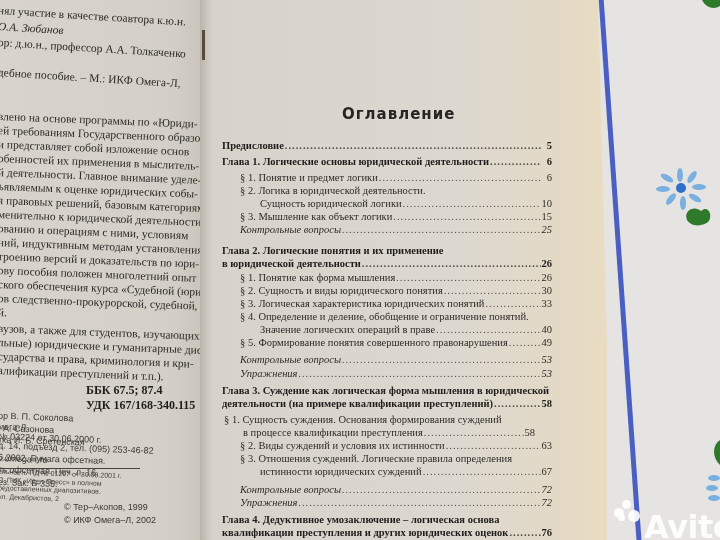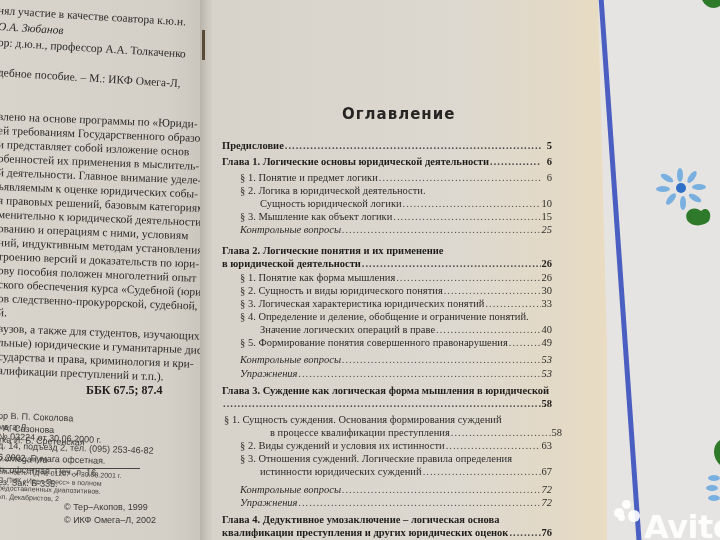--- a/index.html
+++ b/index.html
@@ -93,20 +93,21 @@
         <div class="txt" style="top: 264px; transform: rotate(2.2deg); transform-origin: left center;">ову пособия положен многолетний опыт</div>
         <div class="txt" style="top: 278px; transform: rotate(2.2deg); transform-origin: left center;">ского обеспечения курса «Судебной (юри-</div>
         <div class="txt" style="top: 292px; transform: rotate(2.2deg); transform-origin: left center;">ов следственно-прокурорской, судебной,</div>
         <div class="txt" style="top: 306px; transform: rotate(2.2deg); transform-origin: left center;">й.</div>
         <div class="txt" style="top: 322px; transform: rotate(2.2deg); transform-origin: left center;">вузов, а также для студентов, изучающих</div>
         <div class="txt" style="top: 336px; transform: rotate(2.2deg); transform-origin: left center;">льные) юридические и гуманитарные дис-</div>
         <div class="txt" style="top: 350px; transform: rotate(2.2deg); transform-origin: left center;">сударства и права, криминология и кри-</div>
         <div class="txt" style="top: 364px; transform: rotate(2.2deg); transform-origin: left center;">алификации преступлений и т.п.).</div>
       </div>
     <div class="txt bold" style="left:86px;top:383px;">ББК 67.5; 87.4</div>
+    <div class="txt bold" style="left:86px;top:398px;">УДК 167/168-340.115</div>
     <div id="imprint-lines">
         <div class="txt small" style="top: 412px; transform: rotate(2deg);">ор В. П. Соколова</div>
         <div class="txt small" style="top: 424px; transform: rotate(2deg);">. А. Сазонова</div>
         <div class="txt small" style="top: 436px; transform: rotate(2deg);">тка И. Б. Сретенская</div>
         <div class="txt small" style="top: 454px; transform: rotate(2deg);">6.2002. Бумага офсетная.</div>
         <div class="txt small" style="top: 466px; transform: rotate(2deg);">ть офсетная. Печ. л. 16.</div>
         <div class="txt small" style="top: 478px; transform: rotate(2deg);">ез. Зак. Б-335.</div>
         <div class="txt small" style="top: 422px; transform: rotate(2deg);">мега-Л</div>
         <div class="txt small" style="top: 432.5px; transform: rotate(2deg);">№ 02224 от 30.06.2000 г.</div>
         <div class="txt small" style="top: 443px; transform: rotate(2deg);">д. 14, подъезд 2, тел. (095) 253-46-82</div>
@@ -195,25 +196,26 @@
           <span class="dots"></span>
           <span class="page">53</span>
         </div>
         <div class="row italic" style="top: 228px; left: 18px; width: 312px;">
           <span class="label">Упражнения</span>
           <span class="dots"></span>
           <span class="page">53</span>
         </div>
         <div class="line2 bold" style="top: 245px; left: 0px;">Глава 3. Суждение как логическая форма мышления в юридической</div>
         <div class="row chapter" style="top: 258px; left: 0px; width: 330px;">
+          <span class="label">деятельности (на примере квалификации преступлений)</span>
           <span class="dots"></span>
           <span class="page">58</span>
         </div>
         <div class="line2" style="top: 274px; left: 2px;">§ 1. Сущность суждения. Основания формирования суждений</div>
-        <div class="row" style="top: 287px; left: 48px; width: 292px; font-family: Liberation Serif, serif;">
+        <div class="row" style="top: 287px; left: 21px; width: 292px; font-family: Liberation Serif, serif;">
           <span class="label">в процессе квалификации преступления</span>
           <span class="dots"></span>
           <span class="page">58</span>
         </div>
         <div class="row" style="top: 300px; left: 18px; width: 312px;">
           <span class="label">§ 2. Виды суждений и условия их истинности</span>
           <span class="dots"></span>
           <span class="page">63</span>
         </div>
         <div class="line2" style="top: 313px; left: 18px;">§ 3. Отношения суждений. Логические правила определения</div>

